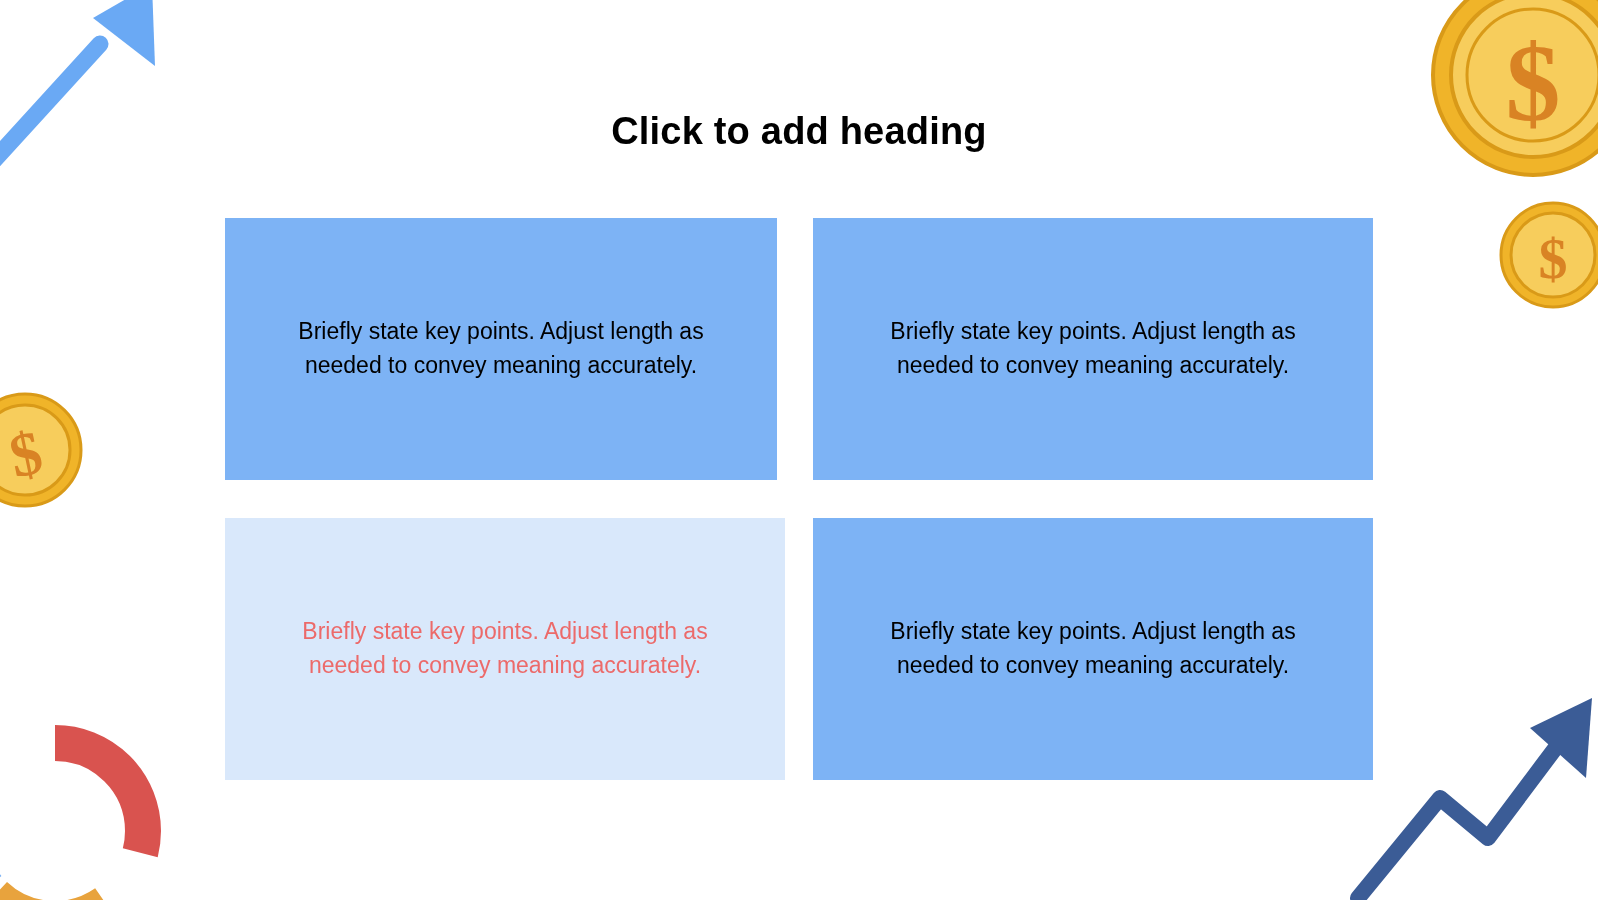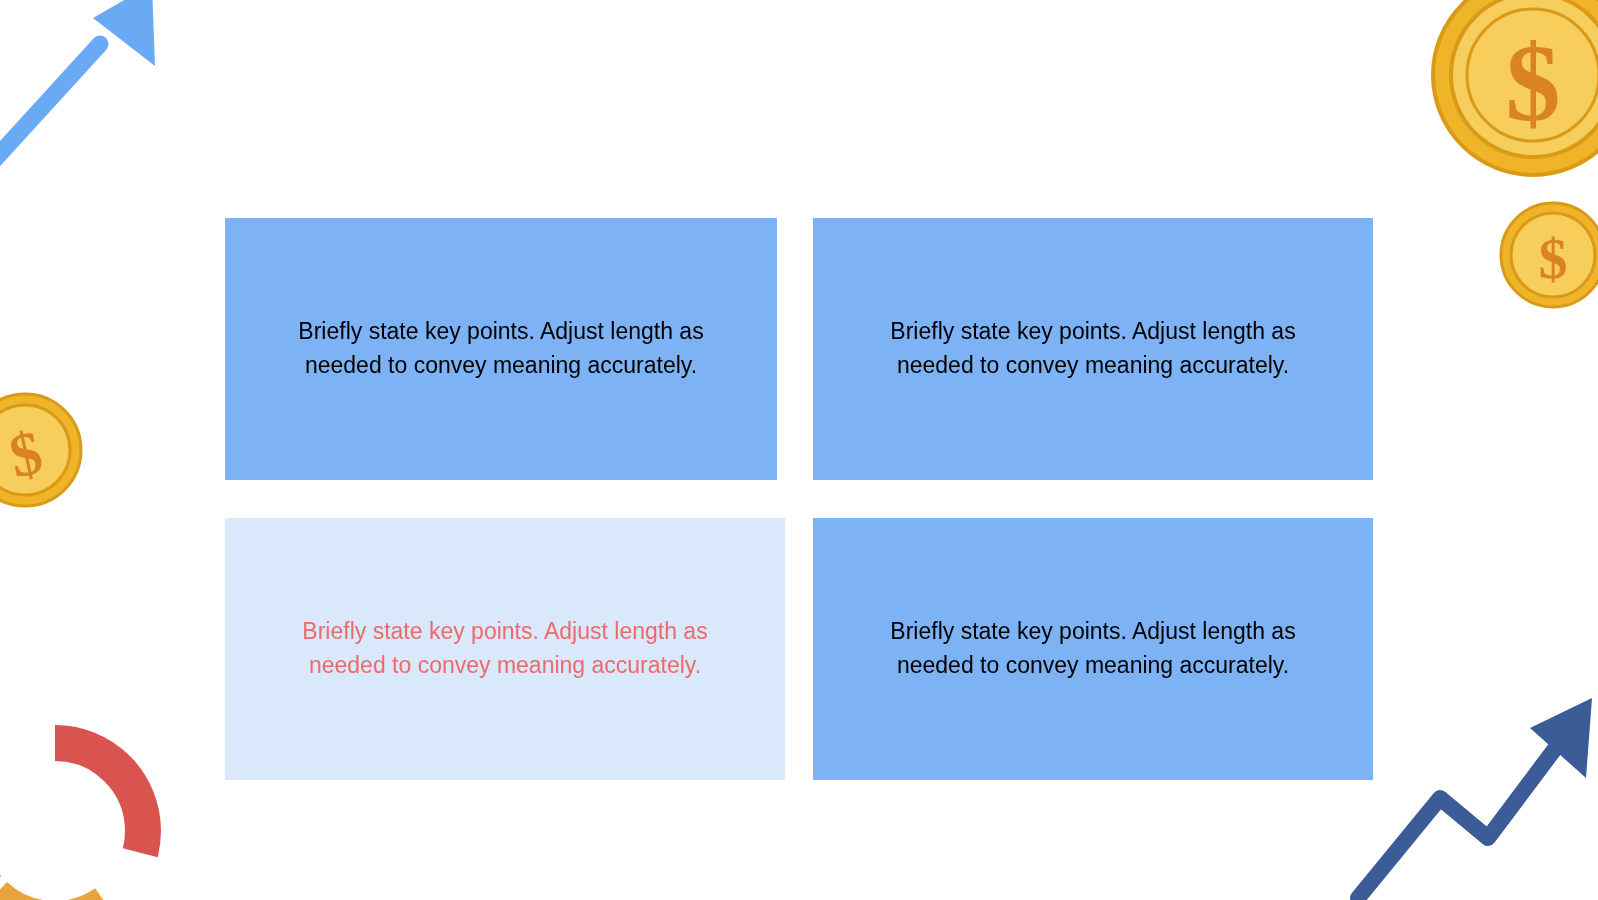--- a/index.html
+++ b/index.html
@@ -139,20 +139,21 @@
     </svg>
   </div>
 
   <div class="deco arrow-br">
     <svg width="260" height="220" viewBox="0 0 260 220">
       <path d="M10 212 L92 112 L140 152 L218 48" stroke="#3b5c96" stroke-width="16" fill="none" stroke-linejoin="round" stroke-linecap="round"></path>
       <path d="M244 12 L238 92 L182 42 Z" fill="#3b5c96"></path>
     </svg>
   </div>
 
+  <div class="heading">Click to add heading</div>
 
   <div class="grid">
 
     <div class="card card-blue card-1">
       <p>Briefly state key points. Adjust length as needed to convey meaning accurately.</p>
     </div>
 
     <div class="card card-blue card-2">
       <p>Briefly state key points. Adjust length as needed to convey meaning accurately.</p>
     </div>

